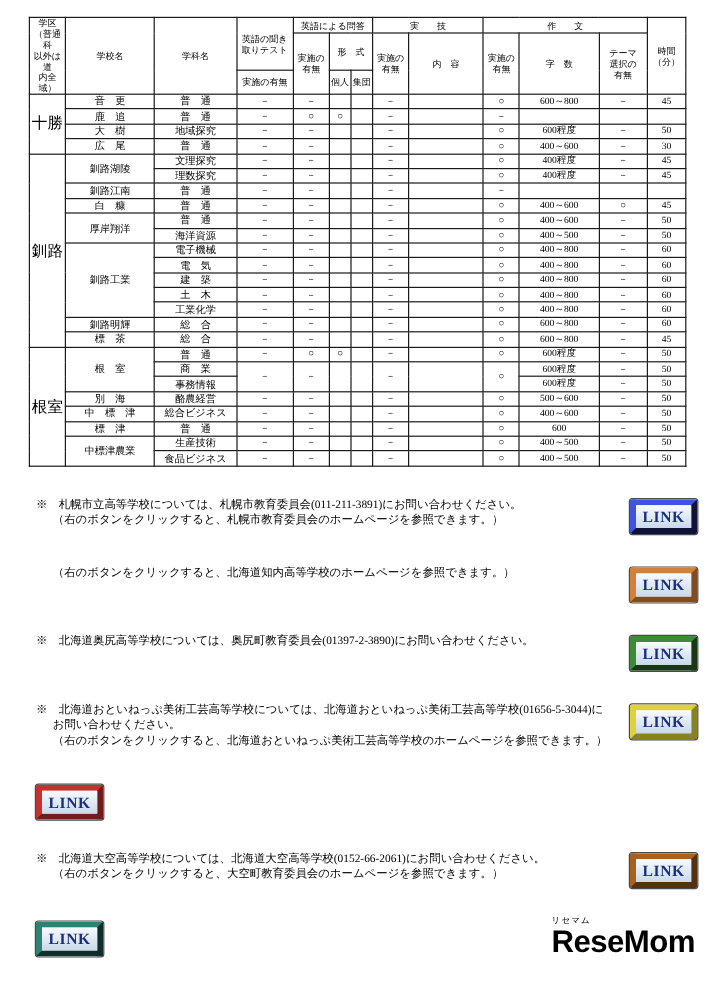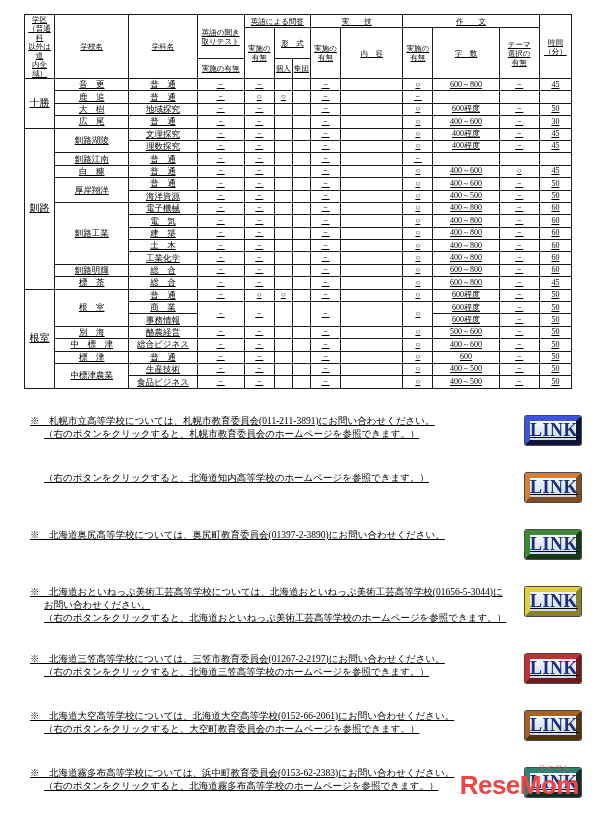--- a/index.html
+++ b/index.html
@@ -1,55 +1,55 @@
 <!DOCTYPE html>
 <html><head>
 <meta charset="utf-8">
 <style>
   * { margin:0; padding:0; box-sizing:border-box; }
   html,body { background:#fff; }
   body { width:601px; height:828px; font-family:"Liberation Serif", serif; color:#000; }
-  .page { position:relative; width:601px; height:808px; background:#fff; overflow:hidden;text-decoration:underline; }
+  .page { position:relative; width:601px; height:808px; background:#fff; overflow:hidden; }
 
   
   table.exam-table { border-collapse:collapse; table-layout:fixed; width:548px; margin:14px 0 0 24px; }
   .exam-table th, .exam-table td {
     border:1px solid #1a1a1a; text-align:center; vertical-align:middle;
     font-weight:normal; padding:0; overflow:hidden;
   }
   .exam-table thead th { font-size:7.5px; line-height:1.2; }
   .exam-table thead tr.hr1 { height:13px; }
   .exam-table thead tr.hr2 { height:13px; }
   .exam-table thead tr.hr3 { height:20px; }
   .th-district { font-size:6.2px; line-height:1.3; white-space:pre-line; }
   .th-main { font-size:8.5px; }
   .pre { white-space:pre-line; }
   .th-pad { padding:0 2px; }
   .exam-table tbody td { font-size:8px; height:12.4px; line-height:1.05; }
-  .exam-table tbody td.col-district { font-size:10px; }
+  .exam-table tbody td.col-district { font-size:13px; }
   .exam-table tbody td.col-school { font-size:8.5px; }
   .exam-table tbody td.col-dept { font-size:8.5px;text-align:center; }
 
   
   .notes-section { margin:26px 20px 0 30px; }
   .note-row { display:flex; align-items:flex-start; margin-bottom:27px; }
   .note-text { flex:1 1 auto; font-size:9.5px; line-height:1.4; padding-right:14px; }
   .note-line1 { padding-left:14px; text-indent:-14px; }
   .note-line2 { padding-left:14px; }
   .link-button {
     flex:0 0 auto; width:56px; height:29px; margin-top:1px;
     border:5px outset #666; border-radius:2px;
     background:linear-gradient(180deg,#f8fbff 0%,#dde8f3 55%,#c9d9ea 100%);
     color:#1b2f7d; font-family:"Liberation Serif", serif; font-weight:bold;
-    font-size:18px; letter-spacing:0.5px; line-height:1;
+    font-size:13px; letter-spacing:0.5px; line-height:1;
     box-shadow:0 0 0 1px #4a4a4a; cursor:pointer;
   }
 
   
-  .resemom-logo { position:absolute; right:22px; bottom:10px; text-align:right; color:#ef4444; }
+  .resemom-logo { position:absolute; right:22px; bottom:10px; text-align:left; color:#000000; }
   .logo-kana { display:block; font-family:"Liberation Sans", sans-serif; font-size:7px; letter-spacing:1px; margin:0 8px 1px 0; }
   .logo-text { font-family:"Liberation Sans", sans-serif; font-weight:bold; font-size:26px; line-height:0.9; letter-spacing:-0.5px; }
 </style>
 </head>
 <body>
 
 <div class="page">
 
   <table class="exam-table">
     <colgroup>
@@ -465,38 +465,30 @@
         <button class="link-button" style="border-color: rgb(61, 139, 55);">LINK</button>
       </div>
       <div class="note-row">
         <div class="note-text">
           <div class="note-line1">※　北海道おといねっぷ美術工芸高等学校については、北海道おといねっぷ美術工芸高等学校(01656-5-3044)にお問い合わせください。</div>
           <div class="note-line2">（右のボタンをクリックすると、北海道おといねっぷ美術工芸高等学校のホームページを参照できます。）</div>
         </div>
         <button class="link-button" style="border-color: rgb(221, 210, 59);">LINK</button>
       </div>
       <div class="note-row">
-        <div class="note-text">
-          <div class="note-line1">※　北海道三笠高等学校については、三笠市教育委員会(01267-2-2197)にお問い合わせください。</div>
-          <div class="note-line2">（右のボタンをクリックすると、北海道三笠高等学校のホームページを参照できます。）</div>
-        </div>
         <button class="link-button" style="border-color: rgb(197, 48, 48);">LINK</button>
       </div>
       <div class="note-row">
         <div class="note-text">
           <div class="note-line1">※　北海道大空高等学校については、北海道大空高等学校(0152-66-2061)にお問い合わせください。</div>
           <div class="note-line2">（右のボタンをクリックすると、大空町教育委員会のホームページを参照できます。）</div>
         </div>
         <button class="link-button" style="border-color: rgb(168, 98, 31);">LINK</button>
       </div>
       <div class="note-row">
-        <div class="note-text">
-          <div class="note-line1">※　北海道霧多布高等学校については、浜中町教育委員会(0153-62-2383)にお問い合わせください。</div>
-          <div class="note-line2">（右のボタンをクリックすると、北海道霧多布高等学校のホームページを参照できます。）</div>
-        </div>
         <button class="link-button" style="border-color: rgb(47, 130, 115);">LINK</button>
       </div>
     </div>
 
   <div class="resemom-logo">
     <span class="logo-kana">リセマム</span>
     <span class="logo-text">ReseMom</span>
   </div>
 
 </div>

